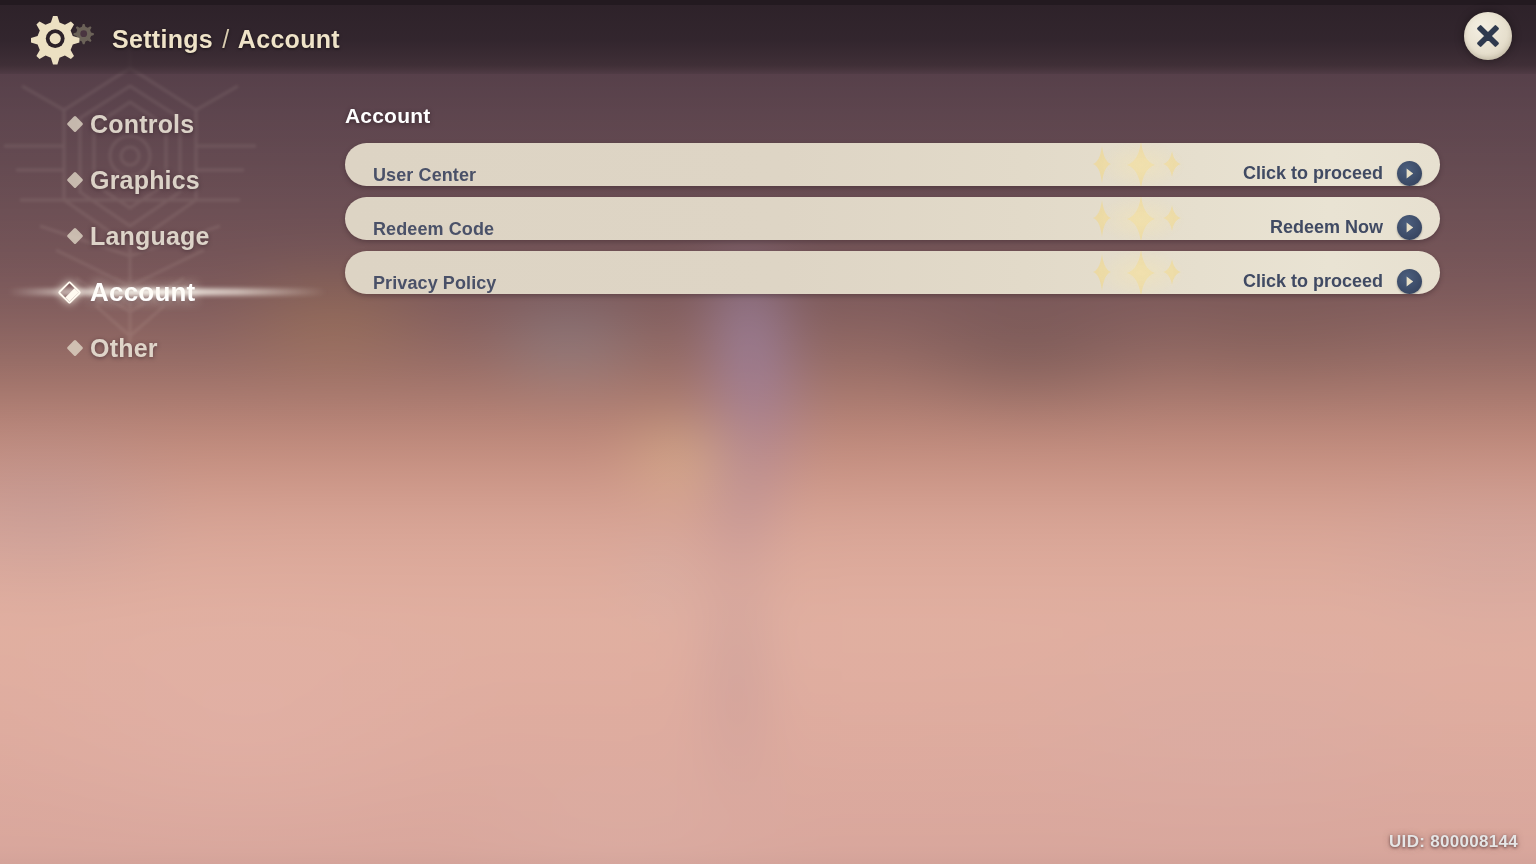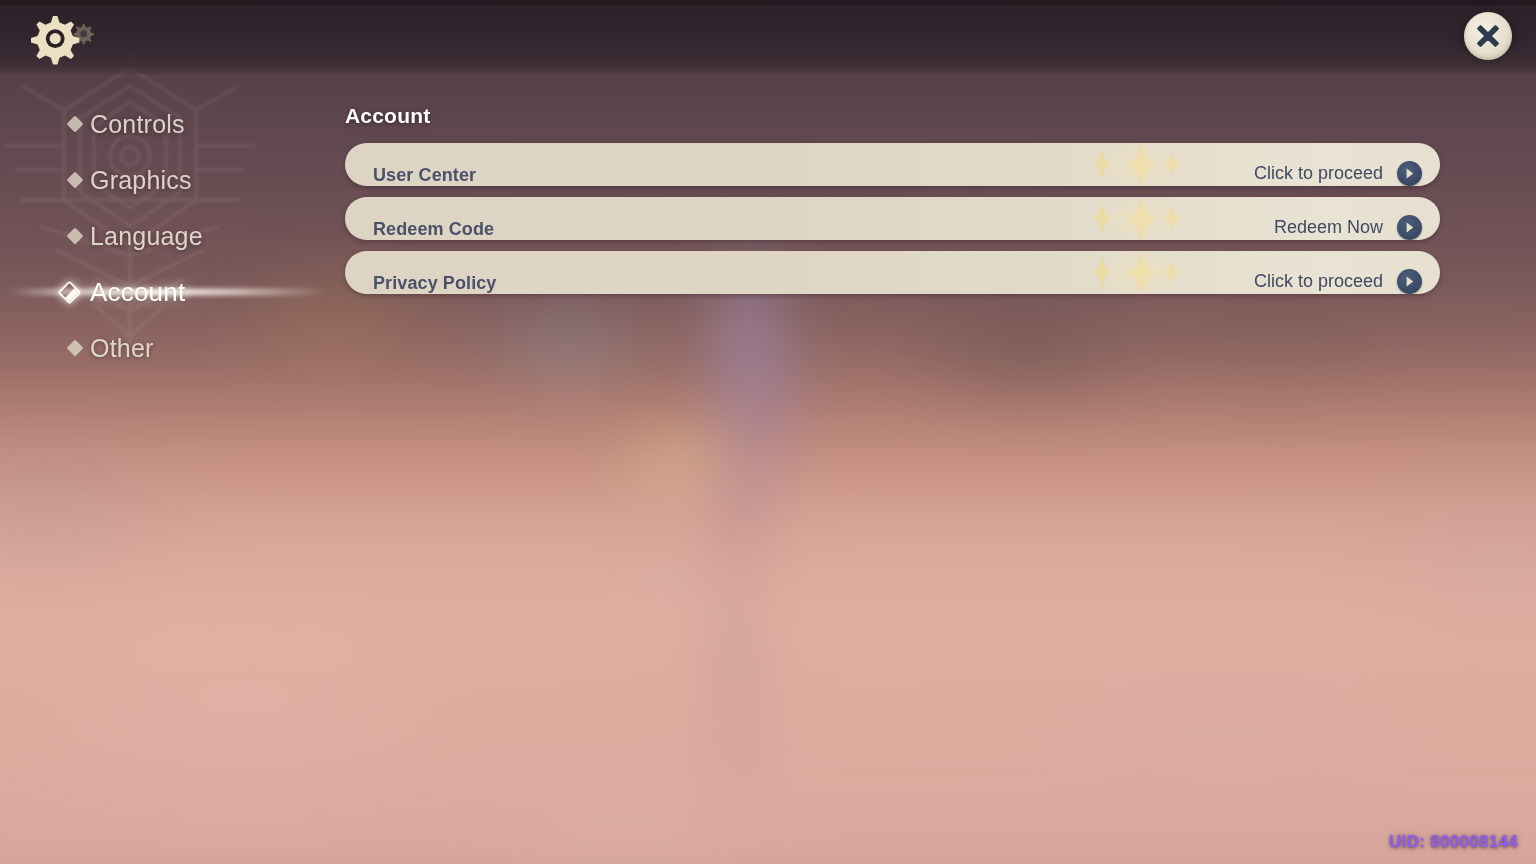--- a/index.html
+++ b/index.html
@@ -140,21 +140,21 @@
     position:absolute;
     left:91px;
     width:12px; height:12px;
     transform:translateX(-100%) rotate(45deg);
     margin-left:-10px;
     background:rgba(226,216,200,.78);
     border-radius:1.5px;
   }
   .side-label {
     font-size:25px;
-    font-weight:normal;
+    font-weight:bold;
     color:rgba(238,231,218,.88);
     letter-spacing:.2px;
     white-space:nowrap;
     text-shadow:0 1px 4px rgba(50,30,40,.6);
   }
 
   
   .side-item.selected .side-bullet {
     width:17px; height:17px;
     margin-left:-13px;
@@ -246,39 +246,39 @@
   .row-right {
     position:relative;
     margin-left:auto;
     display:flex;
     align-items:center;
     gap:14px;
     padding-right:18px;
   }
   .row-action {
     font-size:18px;
-    font-weight:normal;
+    font-weight:bold;
     color:#404a63;
     white-space:nowrap;
   }
   .row-arrow {
     width:25px; height:25px;
     border-radius:50%;
     background:radial-gradient(circle at 40% 34%, #4c5f7e 0%, #3b4a66 62%, #323f59 100%);
     display:flex; align-items:center; justify-content:center;
     box-shadow:0 1px 2px rgba(0,0,0,.3);
   }
 
   
   #uid {
     position:absolute;
     right:18px; bottom:12px;
     font-size:17px;
     font-weight:bold;
-    color:#8b5cf6;
+    color:#e5e5e5;
     letter-spacing:.3px;
     text-shadow:0 1px 3px rgba(90,60,60,.85), 0 0 6px rgba(120,80,80,.5);
     z-index:6;
   }
 </style>
 </head>
 <body>
 
 <div id="screen">
 
@@ -315,20 +315,25 @@
         <circle cx="17.6" cy="17.6" r="6.2" fill="#4a3540"></circle>
       </g>
 
       <g transform="translate(4,6) scale(1.0)" fill="#ece0c2">
         <path d="M19 0 l4.4 0 2.1 6.6 5.4 2.2 6-3.4 3.1 3.1 -3.4 6 2.2 5.4 6.6 2.1 0 4.4 -6.6 2.1 -2.2 5.4 3.4 6 -3.1 3.1 -6-3.4 -5.4 2.2 -2.1 6.6 -4.4 0 -2.1-6.6 -5.4-2.2 -6 3.4 -3.1-3.1 3.4-6 -2.2-5.4 -6.6-2.1 0-4.4 6.6-2.1 2.2-5.4 -3.4-6 3.1-3.1 6 3.4 5.4-2.2 Z"></path>
         <circle cx="21.2" cy="22.6" r="9.4" fill="#2c2128"></circle>
         <circle cx="21.2" cy="22.6" r="5.6" fill="#ece0c2"></circle>
       </g>
     </svg>
 
+    <div id="title">
+      <span>Settings</span>
+      <span class="sep">/</span>
+      <span>Account</span>
+    </div>
 
     <div id="close-button">
       <svg width="26" height="26" viewBox="0 0 26 26">
         <path d="M5.6 3.2 L13 10.6 L20.4 3.2 L22.8 5.6 L15.4 13 L22.8 20.4 L20.4 22.8 L13 15.4 L5.6 22.8 L3.2 20.4 L10.6 13 L3.2 5.6 Z" fill="#2f3a4e" stroke="#2f3a4e" stroke-width="2.2" stroke-linejoin="round"></path>
       </svg>
     </div>
   </div>
 
   <div id="sidebar">
       <div class="side-item">

